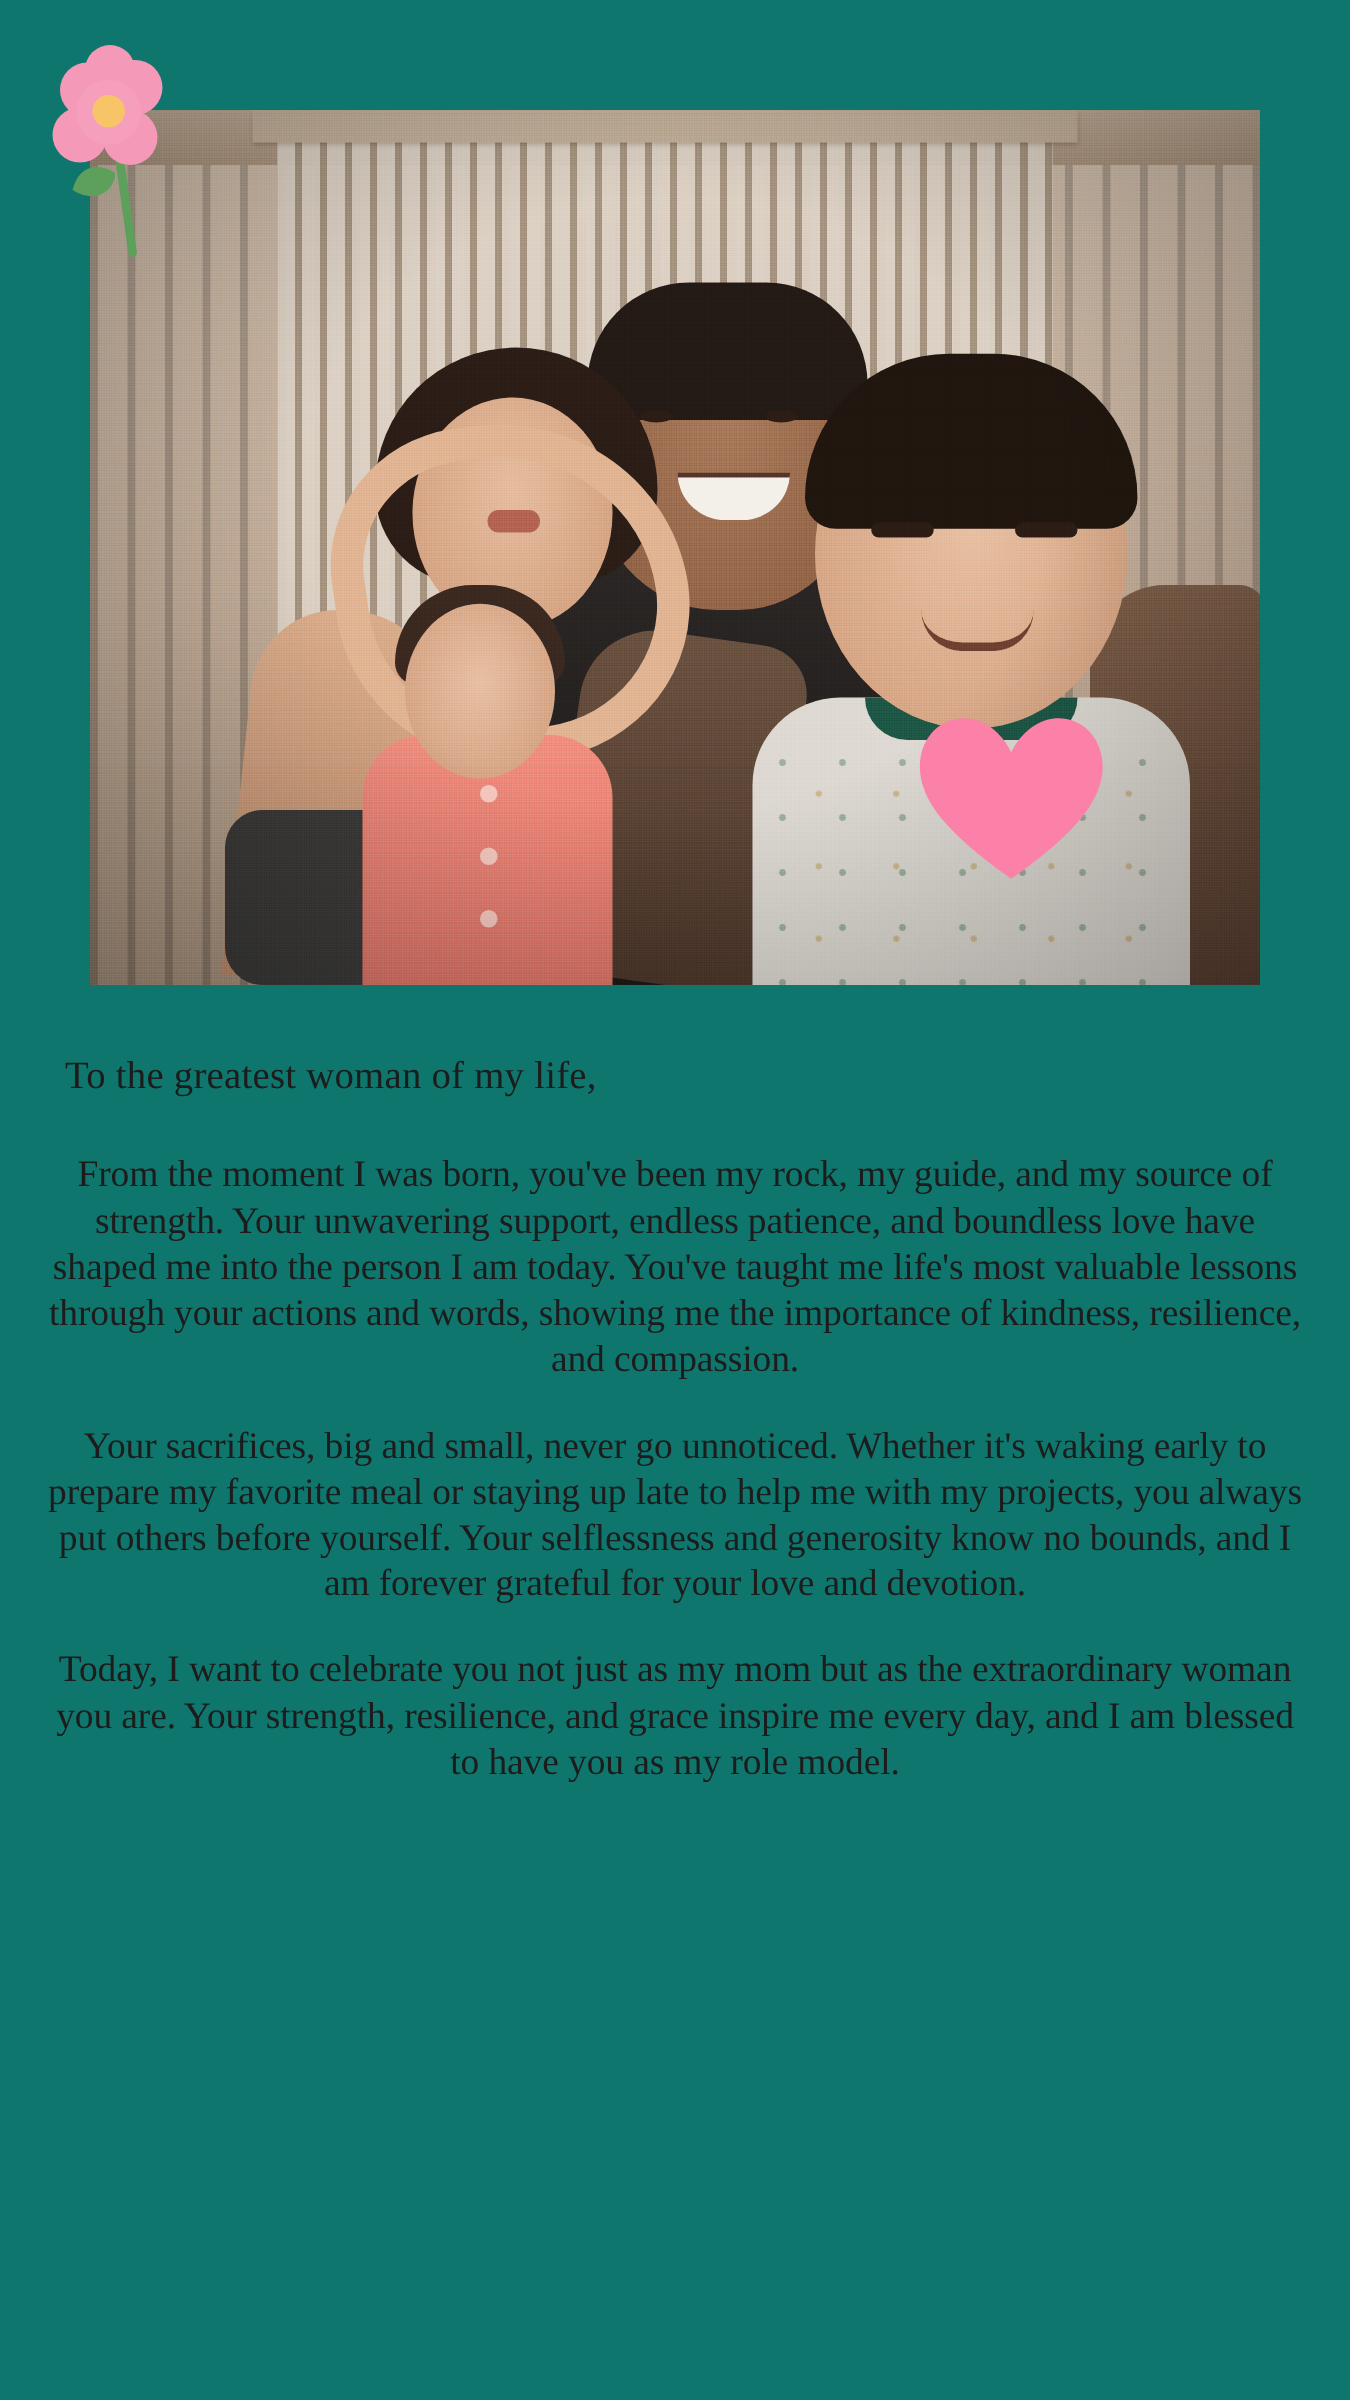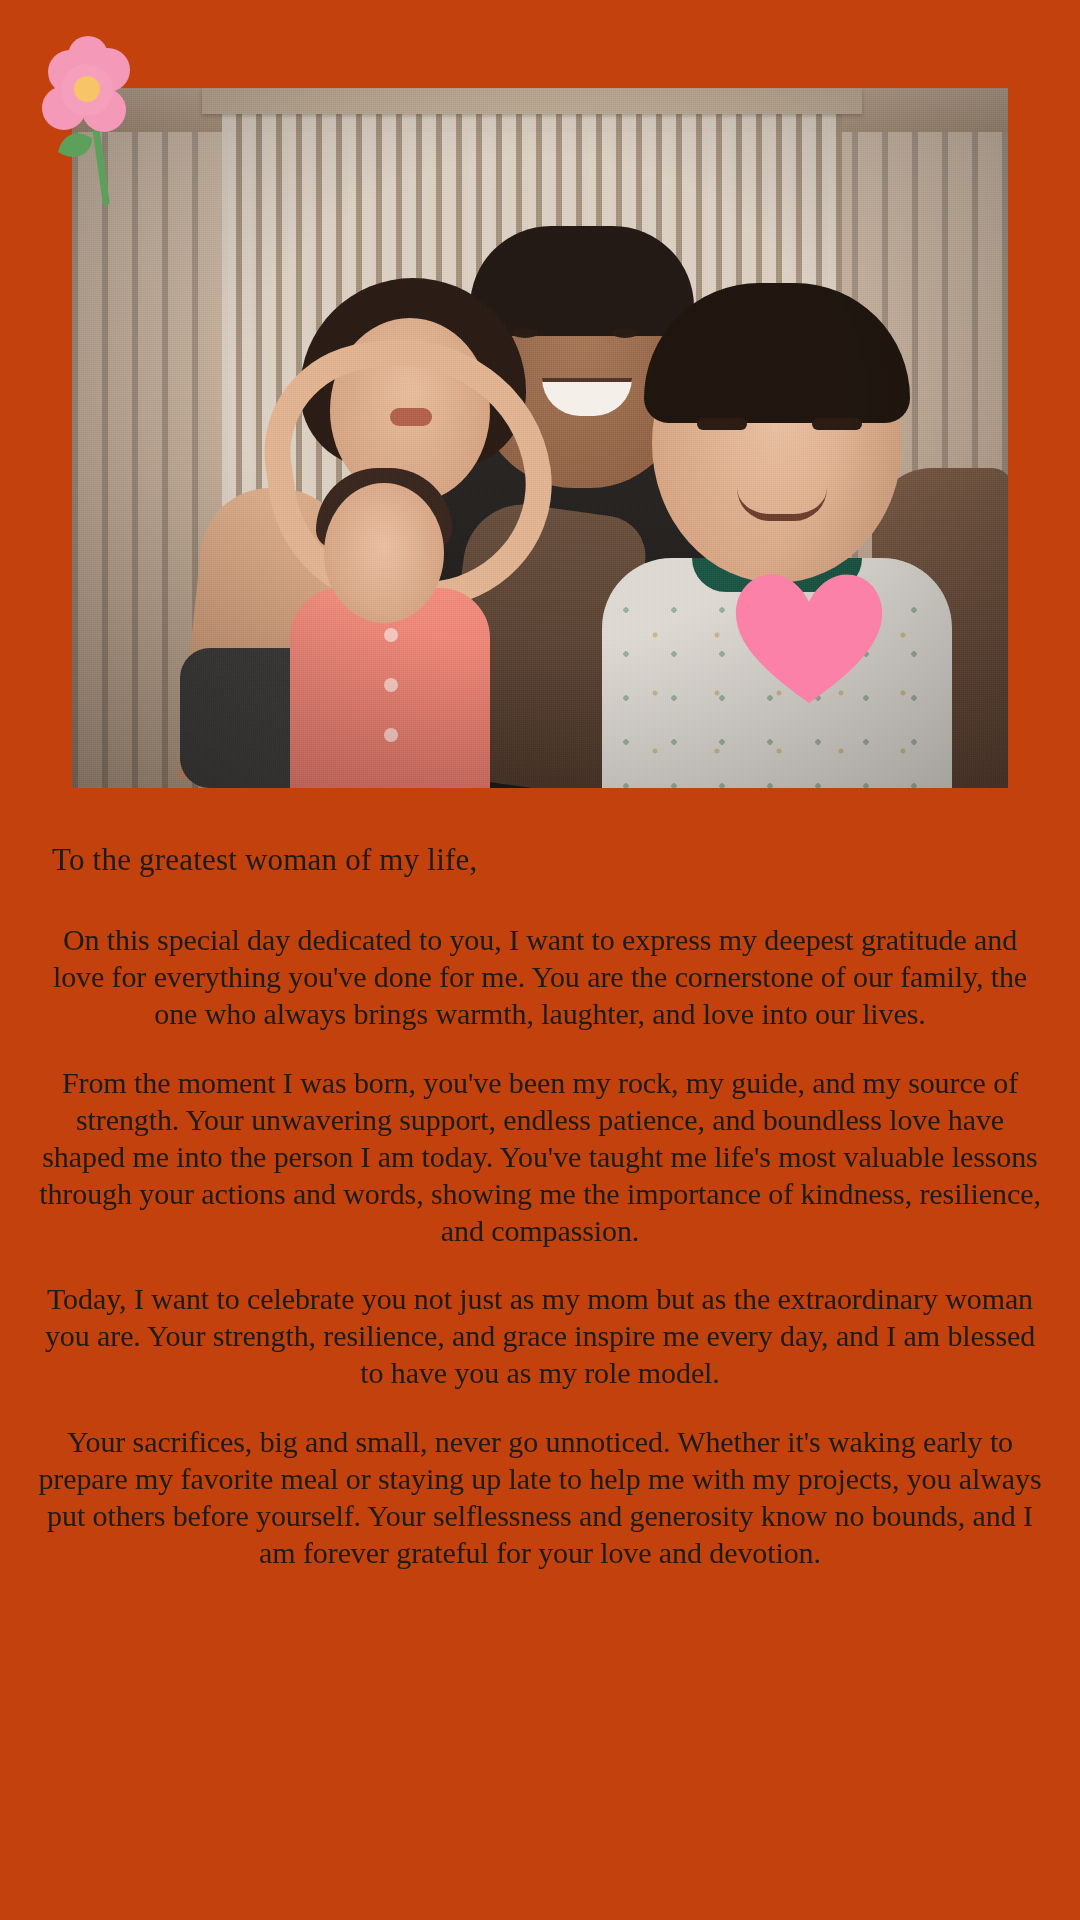--- a/index.html
+++ b/index.html
@@ -12,21 +12,21 @@
     height: 1920px;
     overflow: hidden;
     font-family: "Liberation Serif", serif;
     color: #1c1c1c;
     position: relative;
   }
 
   .card {
     position: absolute;
     inset: 0;
-    background: #c2410c;
+    background: #0f766e;
   }
 
   
   .photo-wrap {
     position: absolute;
     left: 72px;
     top: 88px;
     width: 936px;
     height: 700px;
     overflow: hidden;
@@ -323,19 +323,18 @@
       <circle cx="53" cy="59" r="13" fill="#f7c468"></circle>
     </g>
   </svg>
 
   <svg class="heart" viewBox="0 0 166 150">
     <path d="M83 143 C30 106 8 78 10 50 C12 24 34 10 55 16 C68 20 78 31 83 42 C88 31 98 20 111 16 C132 10 154 24 156 50 C158 78 136 106 83 143 Z" fill="#fb81a8"></path>
   </svg>
 
   <div class="letter">
     <p class="salutation">To the greatest woman of my life,</p>
-    <p class="para">On this special day dedicated to you, I want to express my deepest gratitude and love for everything you've done for me. You are the cornerstone of our family, the one who always brings warmth, laughter, and love into our lives.</p>
     <p class="para">From the moment I was born, you've been my rock, my guide, and my source of strength. Your unwavering support, endless patience, and boundless love have shaped me into the person I am today. You've taught me life's most valuable lessons through your actions and words, showing me the importance of kindness, resilience, and compassion.</p>
+    <p class="para">Your sacrifices, big and small, never go unnoticed. Whether it's waking early to prepare my favorite meal or staying up late to help me with my projects, you always put others before yourself. Your selflessness and generosity know no bounds, and I am forever grateful for your love and devotion.</p>
     <p class="para">Today, I want to celebrate you not just as my mom but as the extraordinary woman you are. Your strength, resilience, and grace inspire me every day, and I am blessed to have you as my role model.</p>
-    <p class="para">Your sacrifices, big and small, never go unnoticed. Whether it's waking early to prepare my favorite meal or staying up late to help me with my projects, you always put others before yourself. Your selflessness and generosity know no bounds, and I am forever grateful for your love and devotion.</p>
   </div>
 
 </div>
 
 </body></html>

